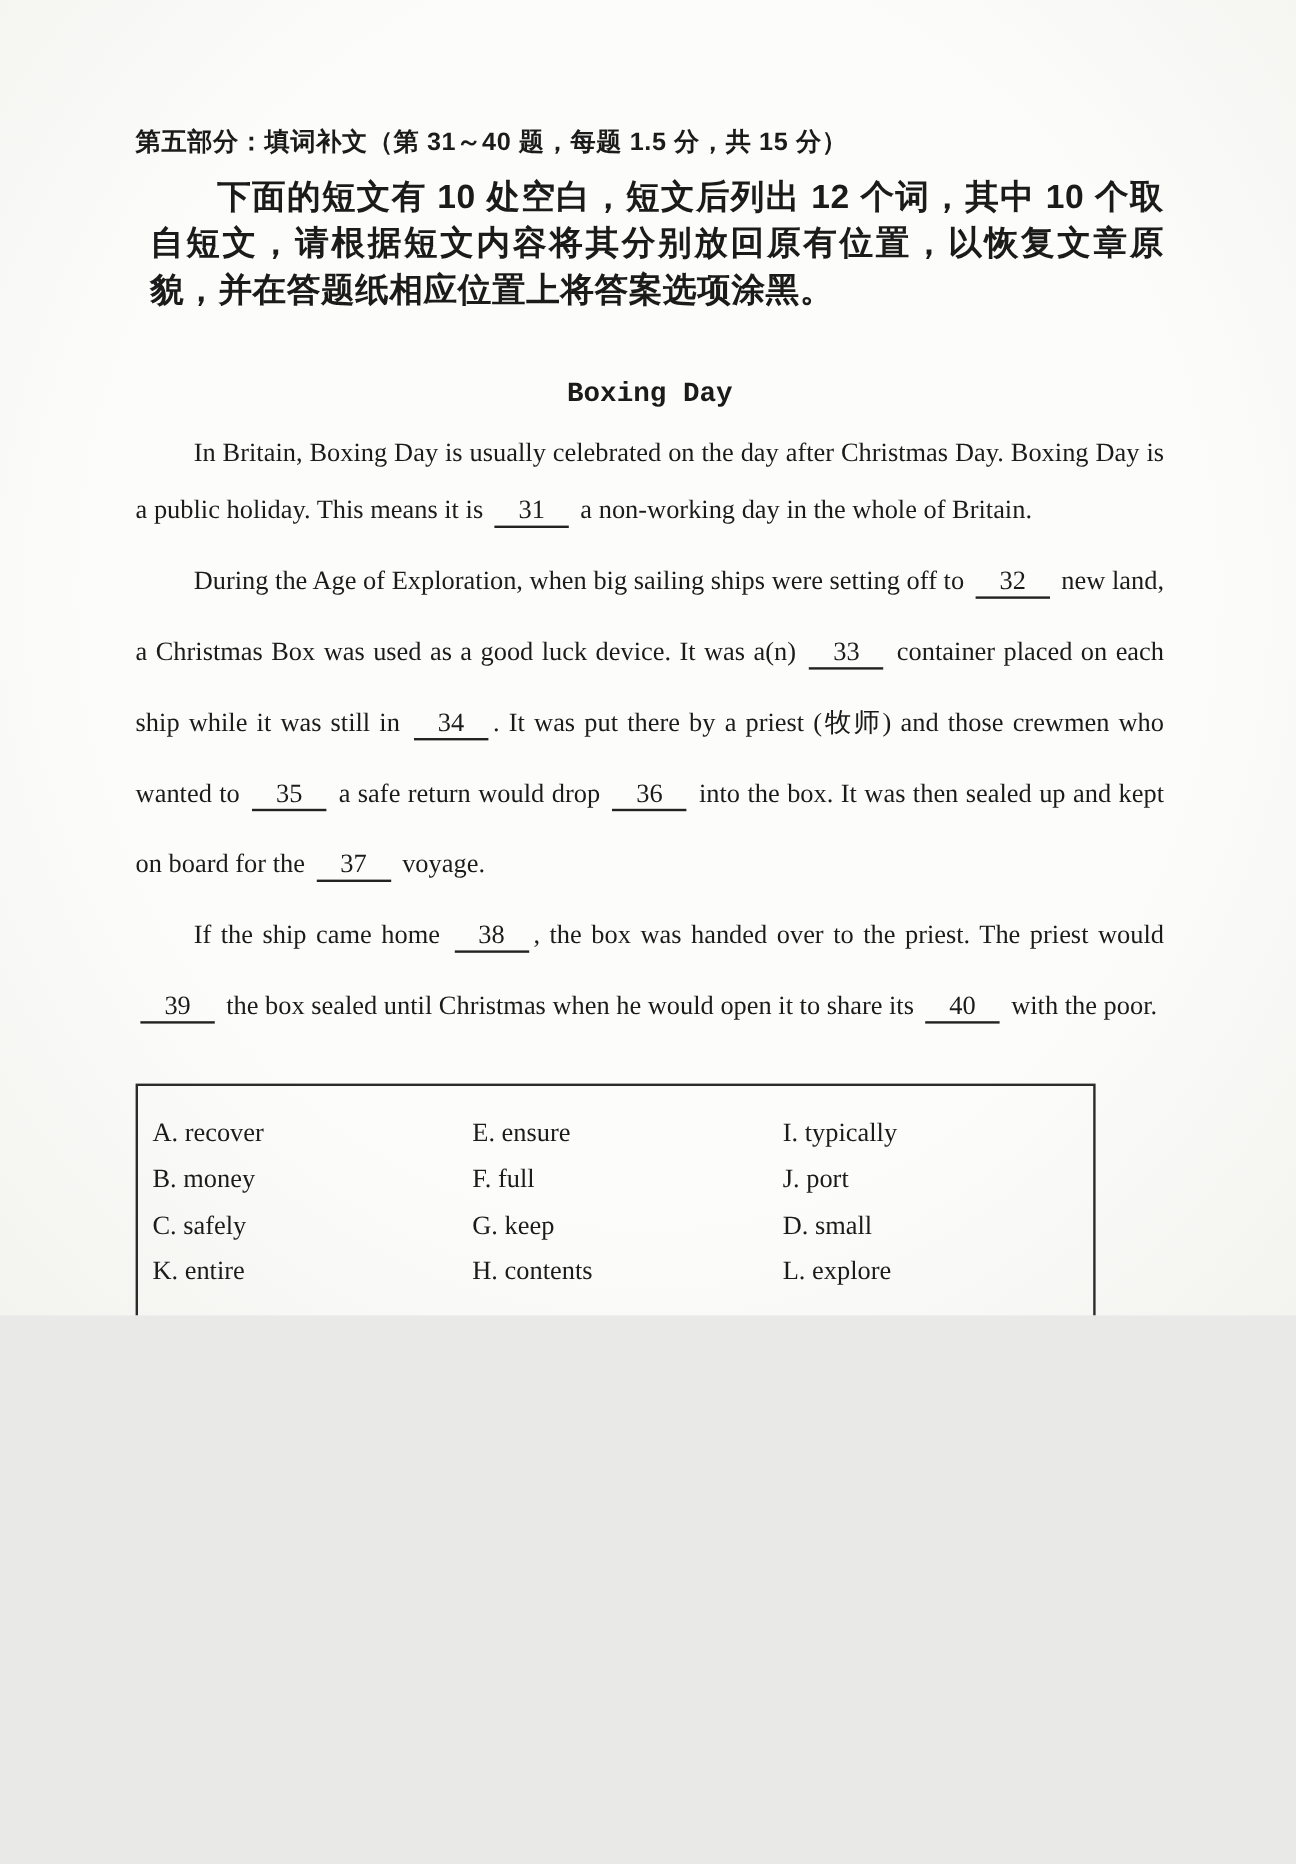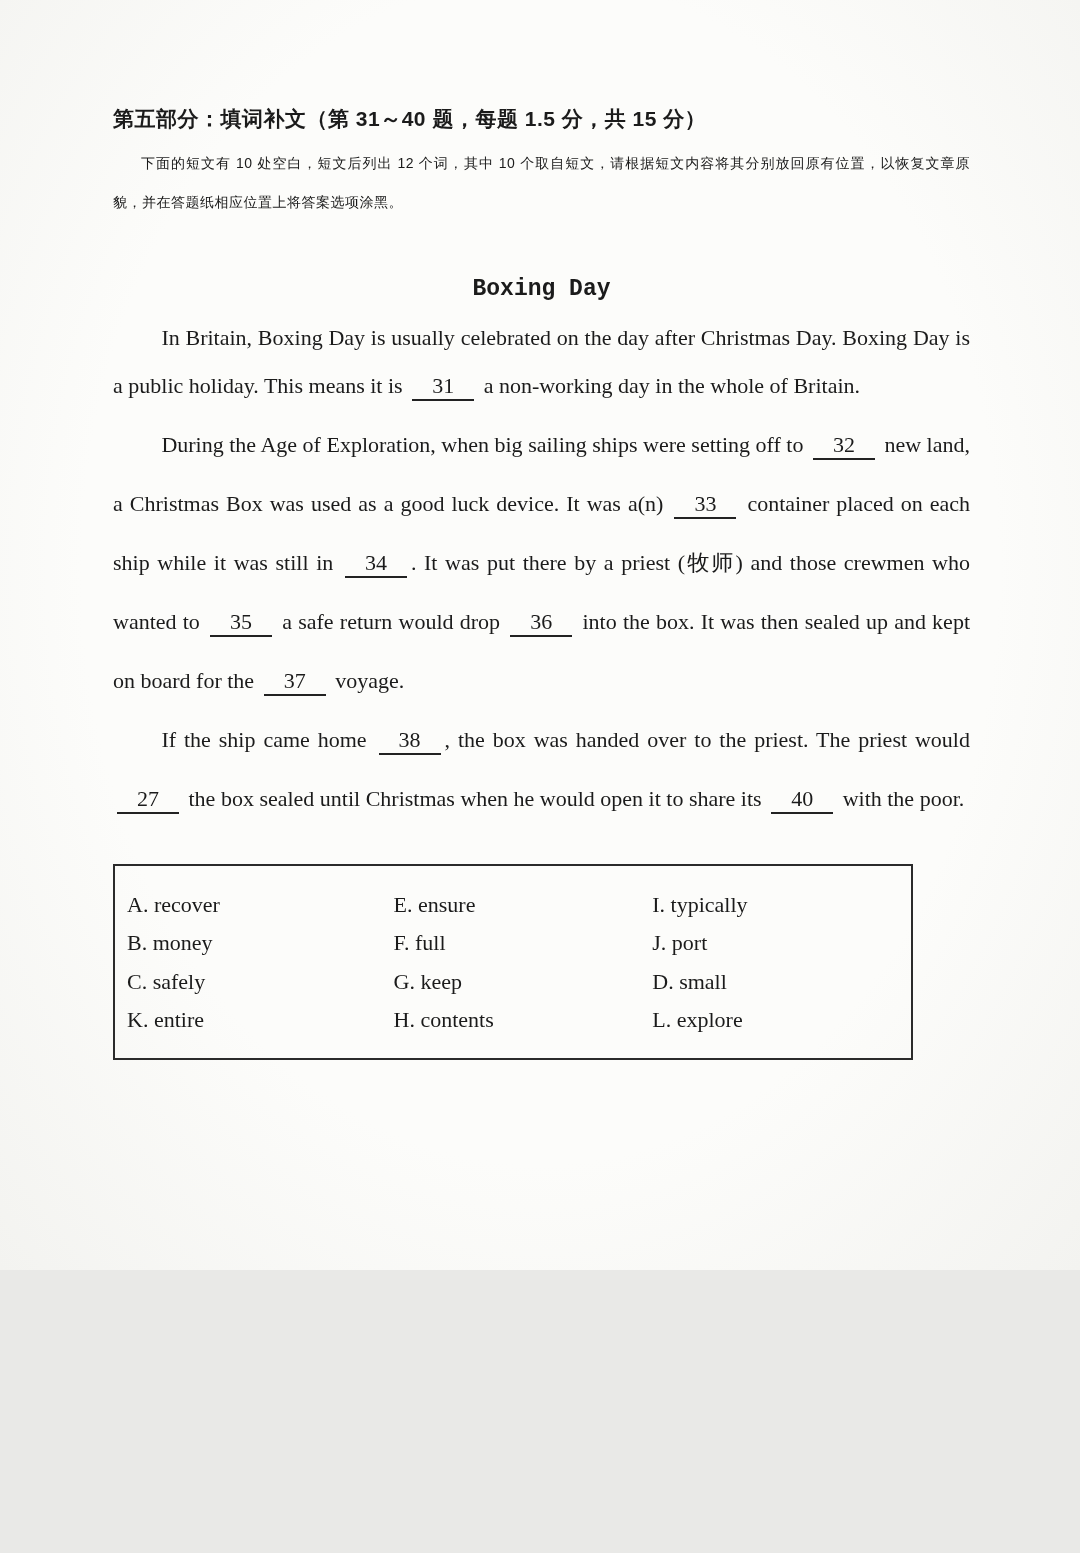--- a/index.html
+++ b/index.html
@@ -2,43 +2,43 @@
 <html><head>
 <meta charset="utf-8">
 <style>
   html,body { margin:0; padding:0; }
   body {
     background:#e9e9e7;
     font-family:"Liberation Serif", serif;
   }
   .page {
     position:relative;
-    width:1080px; height:1270px;
+    width:1080px; height:1096px;
     margin:0 auto;
     background:#fbfbf9;
     background-image: radial-gradient(ellipse at 50% 45%, #fcfcfa 60%, #f3f3f0 100%);
     color:#1b1b1b;
     overflow:hidden;
   }
   .content {
     position:absolute;
     left:113px; right:110px; top:100px;
   }
   .section-header {
     font-family:"Liberation Sans", sans-serif;
     font-weight:bold;
     font-size:21px;
     line-height:38px;
     letter-spacing:0.5px;
   }
   .instructions {
-    margin:6px 0 0 0;
+    margin:6px 0 0 12px;
     font-family:"Liberation Sans", sans-serif;
-    font-weight:normal;
-    font-size:14px;
+    font-weight:bold;
+    font-size:28px;
     line-height:39px;
     text-align:justify;
     text-indent:2em;
     letter-spacing:0.5px;
   }
   .passage-title {
     margin:52px 0 14px 0;
     text-align:center;
     font-size:23px;
     font-weight:bold;
@@ -97,21 +97,21 @@
 
     <div class="section-header">第五部分：填词补文（第 31～40 题，每题 1.5 分，共 15 分）</div>
 
     <p class="instructions">下面的短文有 10 处空白，短文后列出 12 个词，其中 10 个取自短文，请根据短文内容将其分别放回原有位置，以恢复文章原貌，并在答题纸相应位置上将答案选项涂黑。</p>
 
     <h2 class="passage-title">Boxing Day</h2>
 
     <div>
         <p class="para">In Britain, Boxing Day is usually celebrated on the day after Christmas Day. Boxing Day is a public holiday. This means it is <span class="blank">31</span> a non-working day in the whole of Britain.</p>
         <p class="para">During the Age of Exploration, when big sailing ships were setting off to <span class="blank">32</span> new land, a Christmas Box was used as a good luck device. It was a(n) <span class="blank">33</span> container placed on each ship while it was still in <span class="blank">34</span>. It was put there by a priest (牧师) and those crewmen who wanted to <span class="blank">35</span> a safe return would drop <span class="blank">36</span> into the box. It was then sealed up and kept on board for the <span class="blank">37</span> voyage.</p>
-        <p class="para">If the ship came home <span class="blank">38</span>, the box was handed over to the priest. The priest would <span class="blank">27</span> the box sealed until Christmas when he would open it to share its <span class="blank">40</span> with the poor.</p>
+        <p class="para">If the ship came home <span class="blank">38</span>, the box was handed over to the priest. The priest would <span class="blank">39</span> the box sealed until Christmas when he would open it to share its <span class="blank">40</span> with the poor.</p>
       </div>
 
     <div class="wordbank">
       <div class="wb-grid">
           <div class="wb-cell"><span class="wb-letter">A.</span><span>&nbsp;recover</span></div>
           <div class="wb-cell"><span class="wb-letter">E.</span><span>&nbsp;ensure</span></div>
           <div class="wb-cell"><span class="wb-letter">I.</span><span>&nbsp;typically</span></div>
           <div class="wb-cell"><span class="wb-letter">B.</span><span>&nbsp;money</span></div>
           <div class="wb-cell"><span class="wb-letter">F.</span><span>&nbsp;full</span></div>
           <div class="wb-cell"><span class="wb-letter">J.</span><span>&nbsp;port</span></div>

